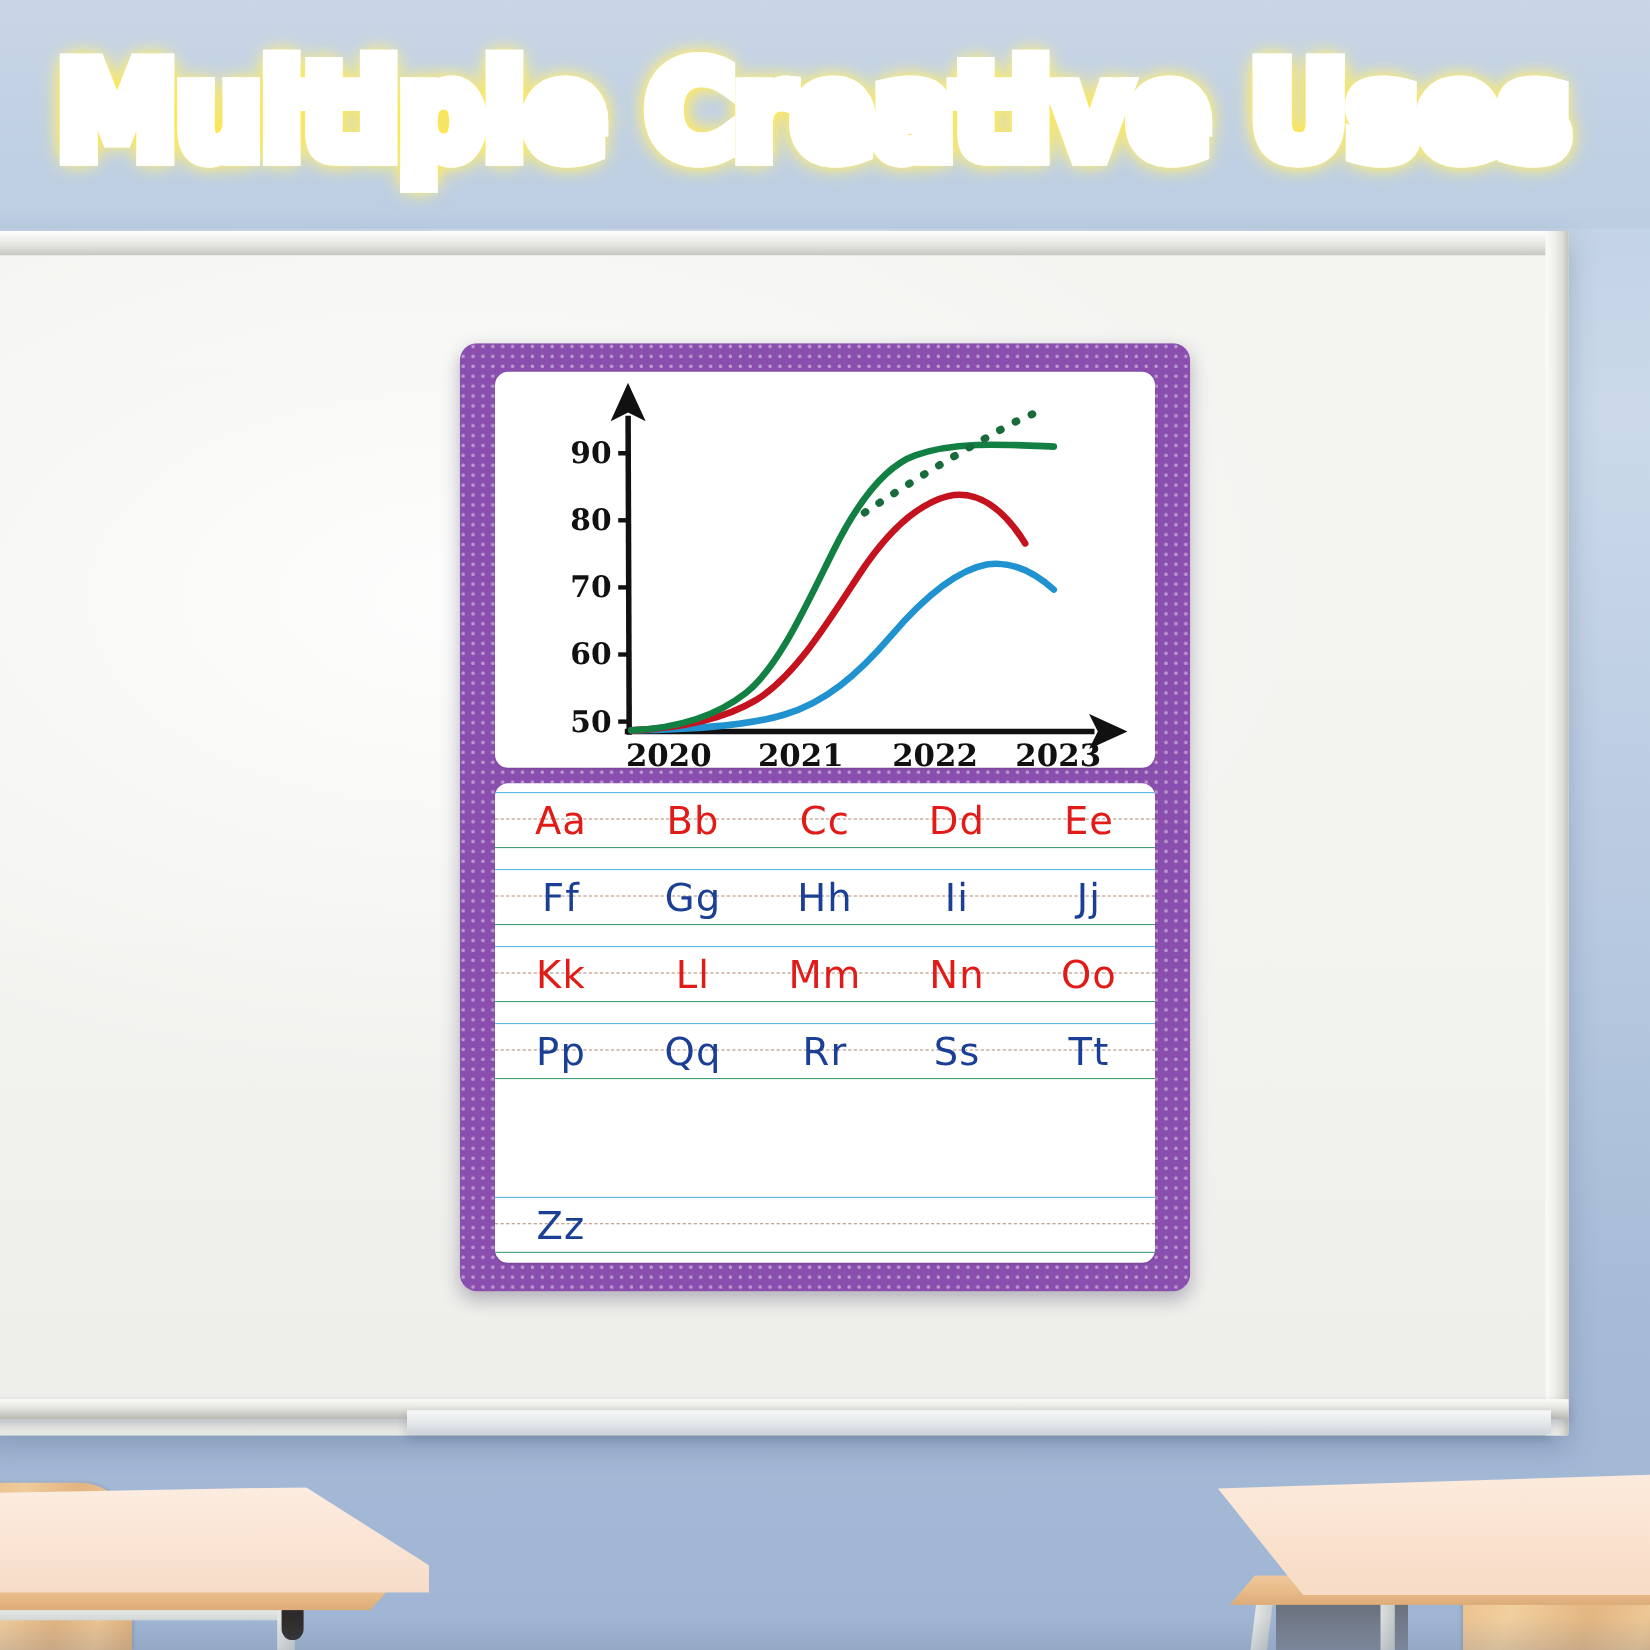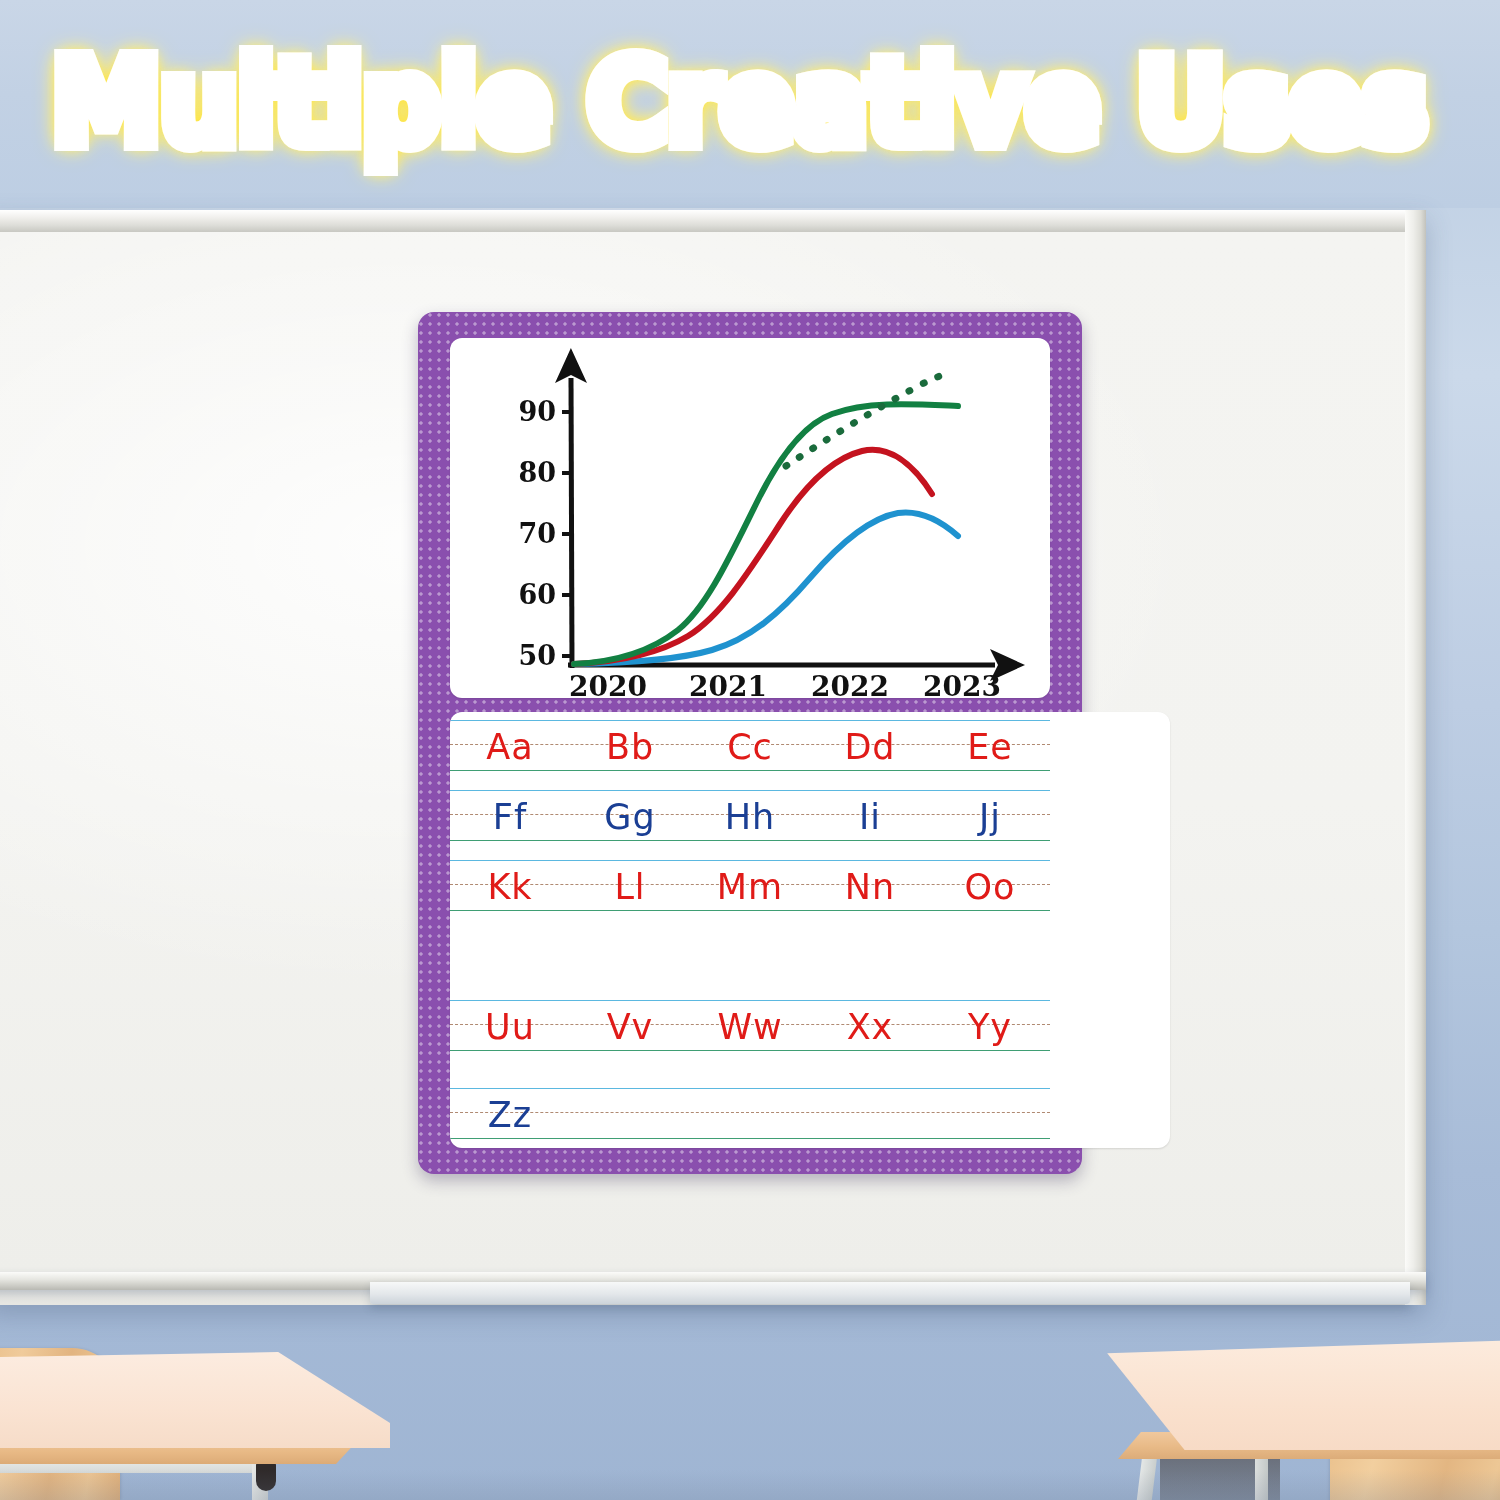--- a/index.html
+++ b/index.html
@@ -100,21 +100,21 @@
     background-image:
       radial-gradient(circle at 3px 3px, rgba(255,255,255,.42) 1.4px, rgba(255,255,255,0) 1.9px);
     background-size:9px 9px;
     box-shadow:0 7px 16px rgba(60,50,90,.32);
   }
   .panel{
     position:absolute;background:#ffffff;border-radius:12px;overflow:hidden;
     box-shadow:0 1px 2px rgba(0,0,0,.12);
   }
   .panel-chart{left:32px;top:26px;width:600px;height:360px;}
-  .panel-alpha{left:32px;top:400px;width:720px;height:436px;}
+  .panel-alpha{left:32px;top:400px;width:600px;height:436px;}
 
   
   .chart-svg{display:block;width:600px;height:360px;}
   .tickname{font-family:"DejaVu Serif", serif;font-weight:bold;}
 
   
   .alpha-inner{position:relative;width:600px;height:436px;}
   .rowband{position:absolute;left:0;width:600px;height:62px;}
   .line-top{position:absolute;left:0;top:0;width:600px;height:0;border-top:1.6px solid #5bb8e0;}
   .line-mid{position:absolute;left:0;top:24px;width:600px;height:0;border-top:1.6px dashed #b08a72;}
@@ -304,33 +304,33 @@
           <div class="line-base"></div>
           <div class="letters">
             <span class="cell blue">Ff</span>
             <span class="cell blue">Gg</span>
             <span class="cell blue">Hh</span>
             <span class="cell blue">Ii</span>
             <span class="cell blue">Jj</span>
           </div>
         </div>
 
-
-        <div class="rowband" style="top:288px">
-          <div class="line-top"></div>
-          <div class="line-mid"></div>
-          <div class="line-base"></div>
-          <div class="letters">
-            <span class="cell red">Uu</span>
-            <span class="cell red">Vv</span>
-            <span class="cell red">Ww</span>
-            <span class="cell red">Xx</span>
-            <span class="cell red">Yy</span>
-          </div>
-        </div>
+        <div class="rowband" style="top:218px">
+          <div class="line-top"></div>
+          <div class="line-mid"></div>
+          <div class="line-base"></div>
+          <div class="letters">
+            <span class="cell blue">Pp</span>
+            <span class="cell blue">Qq</span>
+            <span class="cell blue">Rr</span>
+            <span class="cell blue">Ss</span>
+            <span class="cell blue">Tt</span>
+          </div>
+        </div>
+
 
         <div class="rowband" style="top:376px">
           <div class="line-top"></div>
           <div class="line-mid"></div>
           <div class="line-base"></div>
           <div class="letters">
             <span class="cell blue">Zz</span>
             <span class="cell blue"></span>
             <span class="cell blue"></span>
             <span class="cell blue"></span>

